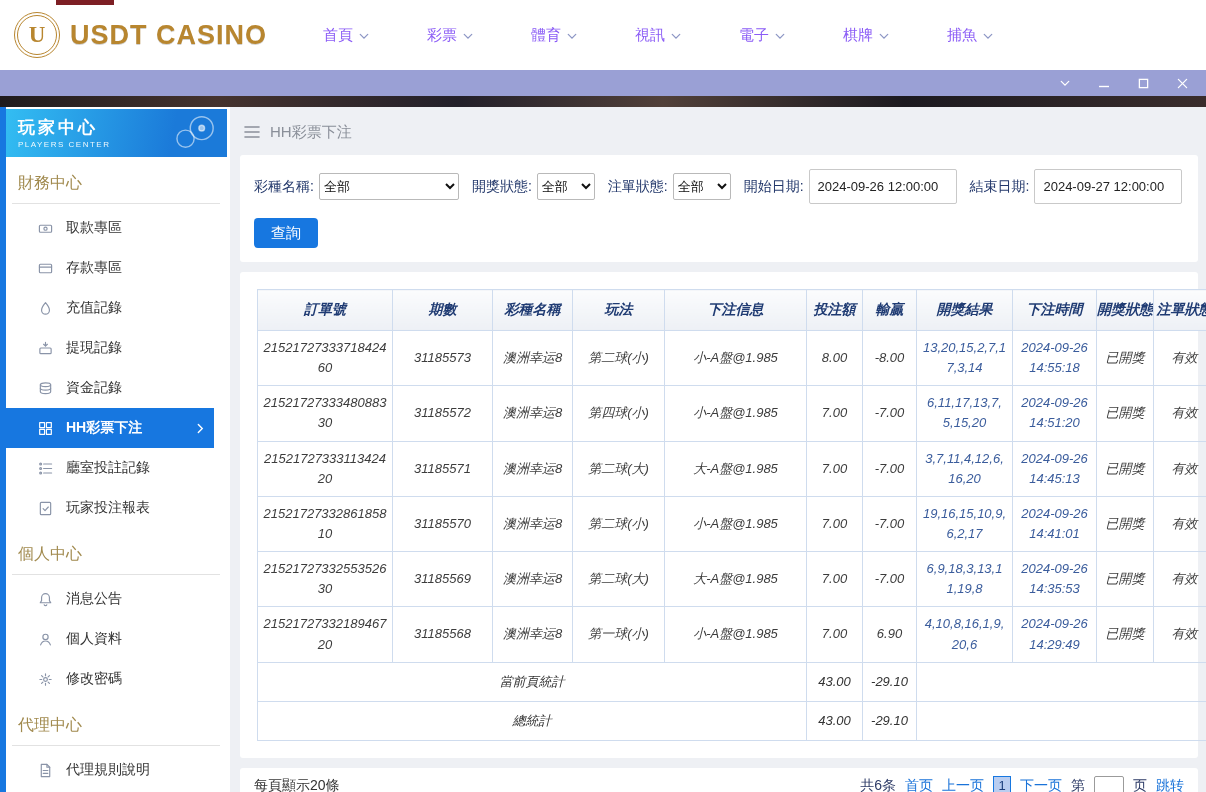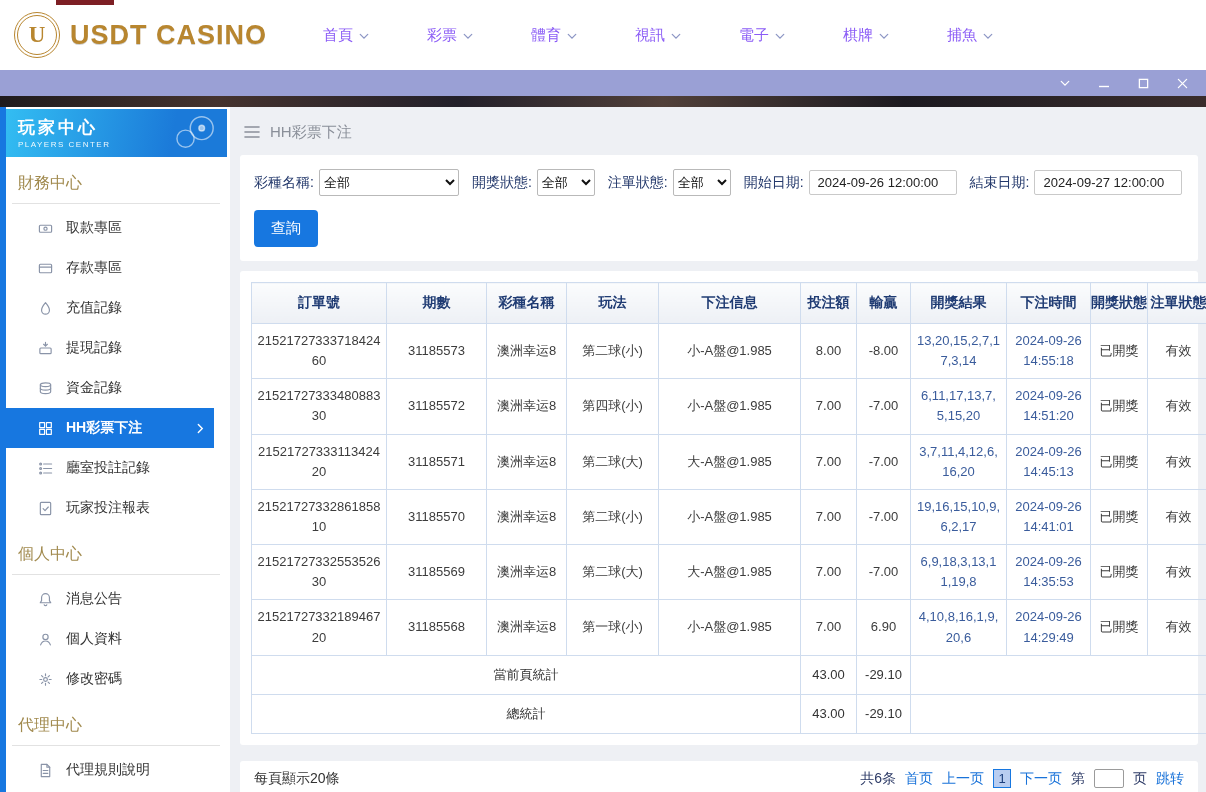--- a/index.html
+++ b/index.html
@@ -49,26 +49,26 @@
   .main{flex:1;background:var(--page-bg,#eef0f4);padding:12px 8px 0 10px;overflow:hidden;}
   .page-head{display:flex;align-items:center;gap:10px;color:#8a8f99;font-size:15px;margin:0 0 10px 4px;height:26px;}
   .panel{background:#fff;border-radius:3px;}
   .filter-panel{padding:14px 12px 14px 14px;margin-bottom:10px;}
   .filter-row{display:flex;align-items:center;gap:13px;font-size:14px;color:#23386b;}
   .filter-group{display:flex;align-items:center;gap:5px;}
   .f-label{white-space:nowrap;}
   select{height:27px;border:1px solid #b9b9b9;border-radius:2px;background:#fff;font-size:13px;
     color:#111;width:58px;font-family:inherit;}
   select.wide{width:140px;}
-  .date-input{width:148px;height:25px;border:1px solid #c9c9c9;border-radius:2px;padding:0 8px;
+  .date-input{width:148px;height:35px;border:1px solid #c9c9c9;border-radius:2px;padding:0 8px;
     font-size:13px;color:#222;font-family:inherit;}
-  .search-btn{margin-top:14px;width:64px;height:37px;background:var(--accent,#1777e0);border:none;
+  .search-btn{margin-top:14px;width:64px;height:30px;background:var(--accent,#1777e0);border:none;
     border-radius:4px;color:#fff;font-size:15px;cursor:pointer;font-family:inherit;}
 
-  .table-panel{margin-bottom:16px;padding:11px;}
+  .table-panel{margin-bottom:10px;padding:17px;font-style:italic;}
   table{width:100%;border-collapse:collapse;table-layout:fixed;font-size:13px;text-align:center;}
   th{background:linear-gradient(#fbfcfd,#edf0f5);border:1px solid var(--table-border,#cfdcee);
     color:var(--table-header-text,#1f3b73);font-size:14px;font-weight:bold;padding:11px 0;
     white-space:nowrap;overflow:hidden;}
   td{border:1px solid var(--table-border,#cfdcee);padding:7px 5px;color:#3c3c3c;word-break:break-all;line-height:1.55;}
   td.c-blue{color:#3a5c9c;}
   .sum-row td{padding:9px 5px;color:#333;word-break:normal;}
 
   .footer-panel{height:36px;display:flex;align-items:center;justify-content:space-between;
     padding:0 14px;font-size:14px;color:#333;}

